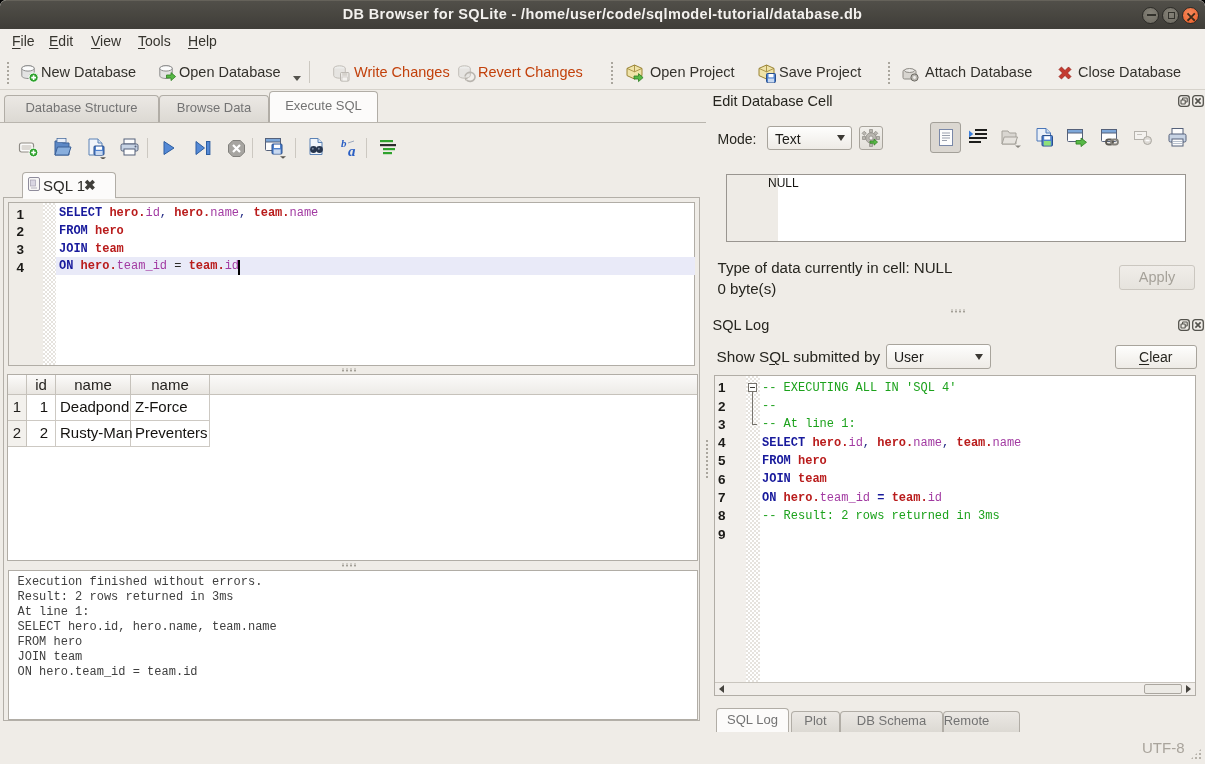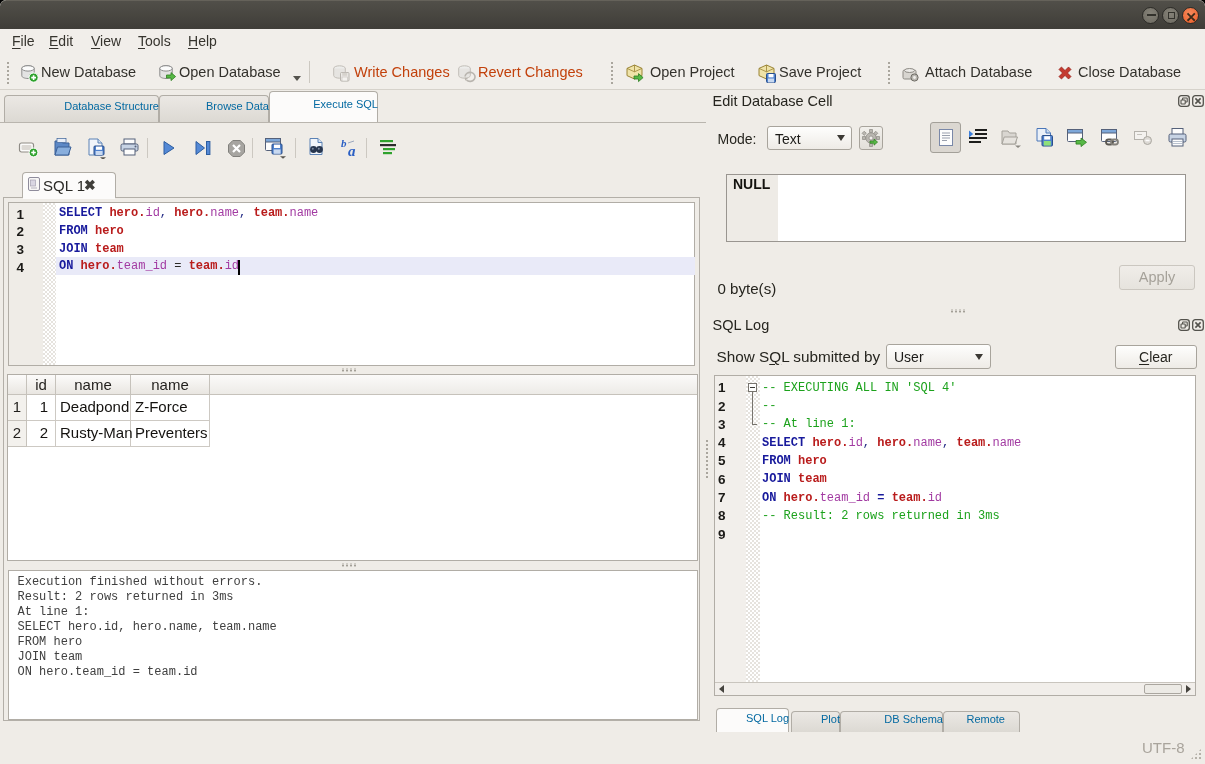--- a/index.html
+++ b/index.html
@@ -12,21 +12,21 @@
 #menubar{left:0;top:29px;width:1205px;height:26px;background:#f1eeea}
 .mi{top:33px;color:#36342e}
 #toolbar{left:0;top:55px;width:1205px;height:34.5px;background:#f1eeea;border-bottom:1px solid #d6d2cb}
 .tbtext{top:64px;font-size:14.5px;color:#33312c}
 .tbgray{color:#c2410c}
 .vdots{background-image:radial-gradient(circle,#aaa69e 1px,transparent 1.2px);background-size:4px 4px;background-position:1px 1px}
 .hline{width:1px;background:#ccc8c1}
 .ticon{top:64px}
 
 .tab{border:1px solid #b1ada6;border-bottom:none;border-radius:4px 4px 0 0;background:linear-gradient(#ebe8e4,#dcd9d3)}
-.tabtxt{width:100%;text-align:right;color:#0369a1;font-size:11px}
+.tabtxt{width:100%;text-align:center;color:#737373;font-size:13px}
 
 .frame{border:1px solid #b1ada6;background:#fff}
 .mono{font-family:"Liberation Mono",monospace;font-size:12px;white-space:pre}
 .k{color:#181a9c;font-weight:bold}
 .t{color:#b91c1c;font-weight:bold}
 .f{color:#a23aa2}
 .cm{color:#1ca21c}
 .p{color:#232a85}
 .checker{background:repeating-conic-gradient(#e6e3de 0% 25%,#ffffff 0% 50%);background-size:4px 4px}
 .hdots{background-image:radial-gradient(circle,#a39f97 1px,transparent 1.2px);background-size:4px 3px;background-position:1px 1px}
@@ -36,20 +36,21 @@
 
 .btn{border:1px solid #a8a49c;border-radius:3px;background:linear-gradient(#fefefd,#eeebe6)}
 .carrow{width:0;height:0;border-left:4.5px solid transparent;border-right:4.5px solid transparent;border-top:6px solid #3b3934}
 .num{font-weight:bold;color:#1b1a17;font-size:13.5px}
 u{text-decoration:underline;text-underline-offset:2px}
 </style></head>
 <body>
 <div id="win">
 
   <div id="titlebar" class="ab"></div>
+  <div id="title" class="ab">DB Browser for SQLite - /home/user/code/sqlmodel-tutorial/database.db</div>
   <div class="ab wbtn" style="left:1142px;background:radial-gradient(circle at 50% 35%,#858278,#6d6a61)"></div>
   <div class="ab" style="left:1146.5px;top:14px;width:9px;height:2.2px;background:#33322c"></div>
   <div class="ab wbtn" style="left:1162px;background:radial-gradient(circle at 50% 35%,#858278,#6d6a61)"></div>
   <div class="ab" style="left:1167.5px;top:12px;width:7px;height:7px;border:1.6px solid #33322c"></div>
   <div class="ab wbtn" style="left:1182px;background:radial-gradient(circle at 45% 35%,#f58a5d,#ec5c26)"></div>
   <div class="ab" style="left:1185.5px;top:9px;color:#3c2b1a;font-weight:bold;font-size:13.5px">✕</div>
 
   <div id="menubar" class="ab"></div>
   <div class="ab mi" style="left:12px"><u>F</u>ile</div>
   <div class="ab mi" style="left:49px"><u>E</u>dit</div>
@@ -314,21 +315,22 @@
     </svg>
   <svg class="ab" style="left:1167px;top:127px" width="21" height="21" viewBox="0 0 21 21">
       <rect x="5" y="1.5" width="11" height="6" fill="#fdfdfd" stroke="#55617a"></rect>
       <rect x="2" y="7" width="17" height="8" rx="1.5" fill="#c7d3e4" stroke="#55617a"></rect>
       <rect x="5" y="12" width="11" height="7" fill="#fdfdfd" stroke="#55617a"></rect>
       <path d="M6 14.5h9M6 16.5h9" stroke="#b9c2cf"></path>
     </svg>
 
   <div class="ab" style="left:726px;top:173.5px;width:460px;height:68.5px;border:1px solid #999590;background:#fff"></div>
   <div class="ab" style="left:727px;top:174.5px;width:51px;height:66.5px;background:#eeebe6"></div>
-  <div class="ab" style="left:733px;top:176px;font-weight:bold;font-size:14px;color:#14130f">NULL</div>
+  <div class="ab" style="left:768px;top:176px;font-weight:normal;font-size:12px;color:#14130f">NULL</div>
+  <div class="ab" style="left:717.5px;top:258.5px;font-size:15.1px;color:#26251f">Type of data currently in cell: NULL</div>
   <div class="ab" style="left:717.5px;top:279.5px;font-size:15.1px;color:#26251f">0 byte(s)</div>
   <div class="ab" style="left:1119px;top:265px;width:76px;height:25px;border:1px solid #cbc7c0;border-radius:3px;background:linear-gradient(#f0ede9,#e6e3dd);text-align:center;line-height:23px;color:#a5a199;font-size:14.5px">Apply</div>
   <div class="ab hdots" style="left:949px;top:309px;width:18px;height:4px"></div>
 
   <div class="ab" style="left:712.5px;top:317px;font-size:14.5px;color:#26251f">SQL Log</div>
   <svg class="ab" style="left:1178px;top:318.5px" width="12" height="12" viewBox="0 0 12 12">
       <rect x="0.7" y="0.7" width="10.6" height="10.6" rx="2.6" fill="none" stroke="#53524c" stroke-width="1.3"></rect>
       <rect x="4.6" y="3" width="4.6" height="4" rx=".6" fill="none" stroke="#53524c" stroke-width="1.1"></rect>
       <rect x="3" y="5" width="4.2" height="4" rx=".6" fill="#efece7" stroke="#53524c" stroke-width="1.1"></rect>
     </svg>

